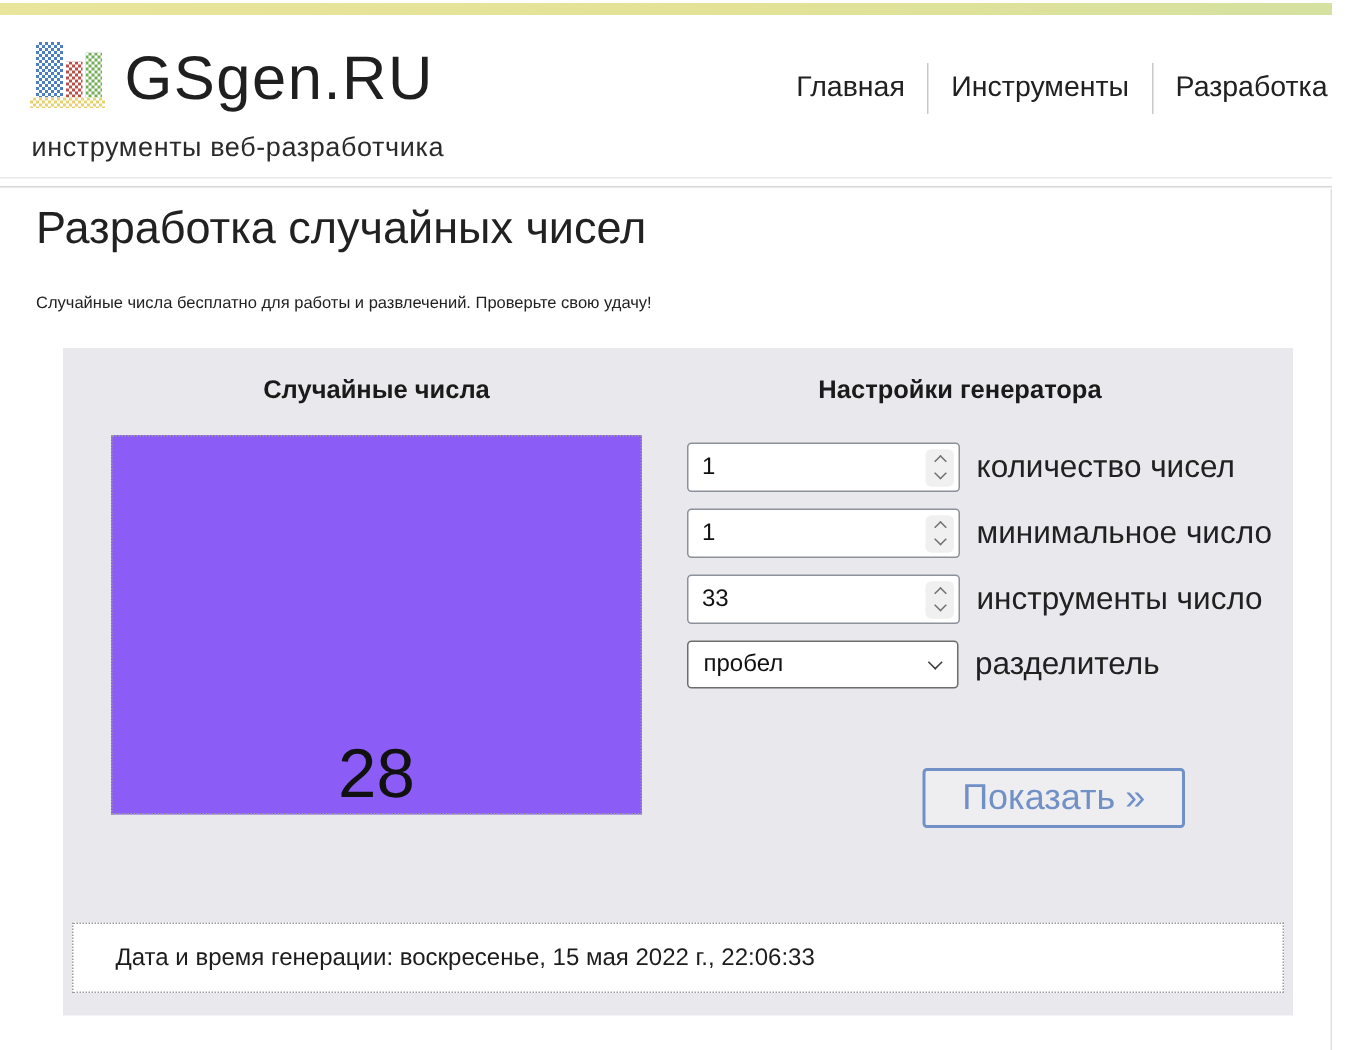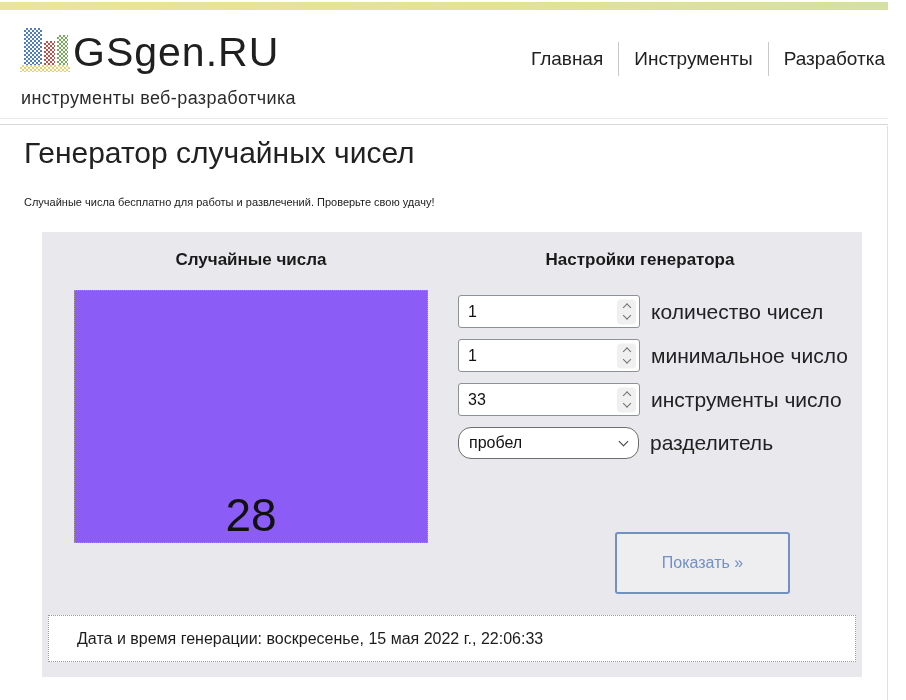--- a/index.html
+++ b/index.html
@@ -20,21 +20,21 @@
 
   
   .page-edge {
     position: absolute; left: 887px; top: 126px; height: 574px; width: 0;
     border-left: 1px solid #e0e0e0;
   }
 
   
   .logo {
     position: absolute; left: 20px; top: 28px;
-    display: flex; align-items: flex-end; gap: 3px;
+    display: flex; align-items: flex-end; gap: 13px;
     text-decoration: none; color: #1f1f1f;
   }
   .logo-icon { position: relative; width: 50px; height: 44px; flex: 0 0 auto; }
   .checker { position: absolute; background-size: 4px 4px; }
   .bar-blue   { left: 4px;  top: 0;    width: 18px; height: 37px;
     background-image: repeating-conic-gradient(#4d7fc0 0% 25%, #ffffff 0% 50%); }
   .bar-red    { left: 24px; top: 13px; width: 11px; height: 24px;
     background-image: repeating-conic-gradient(#bd4f4b 0% 25%, #ffffff 0% 50%); }
   .bar-green  { left: 37px; top: 7px;  width: 11px; height: 30px;
     background-image: repeating-conic-gradient(#72ae57 0% 25%, #ffffff 0% 50%); }
@@ -105,41 +105,41 @@
     display: flex; flex-direction: column; align-items: center; justify-content: center;
   }
   .chev { width: 6px; height: 6px; border-right: 1.5px solid #6f6f6f; border-bottom: 1.5px solid #6f6f6f; }
   .chev.up   { transform: rotate(-135deg); margin-bottom: 1px; }
   .chev.down { transform: rotate(45deg);   margin-top: 1px; }
   .field-label { margin-left: 11px; font-size: 21px; color: #212121; white-space: nowrap; }
 
   .select-row { display: flex; align-items: center; height: 32px; margin-bottom: 12px; }
   .select-box {
     position: relative; width: 181px; height: 32px; flex: 0 0 auto;
-    border: 1px solid #6d6d6d; border-radius: 13px; background: #fff;
+    border: 1px solid #6d6d6d; border-radius: 3px; background: #fff;
     font-size: 16px; line-height: 30px; padding-left: 10px; color: #111;
     cursor: default;
   }
   .select-chev {
     position: absolute; right: 11px; top: 10px;
     width: 7px; height: 7px; border-right: 1.6px solid #3c3c3c; border-bottom: 1.6px solid #3c3c3c;
     transform: rotate(45deg);
   }
 
   .check-row { display: flex; align-items: center; margin-top: 10px; }
   .check-row input {
     width: 15px; height: 15px; margin: 0; accent-color: #fff;
     border: 1px solid #8a8a8a; appearance: none; background: #fff; border-radius: 2px;
   }
   .check-row label { margin-left: 9px; font-size: 17px; }
 
   .submit-btn {
-    position: absolute; left: 573px; top: 300px; width: 175px; height: 62px;
+    position: absolute; left: 573px; top: 280px; width: 175px; height: 40px;
     border: 2px solid #7090c6; border-radius: 3px; background: rgba(255,255,255,0.25);
-    color: #7090c6; font-size: 16px; font-family: "Liberation Sans", sans-serif;
+    color: #7090c6; font-size: 24px; font-family: "Liberation Sans", sans-serif;
     display: flex; align-items: center; justify-content: center; cursor: pointer;
   }
 
   .gen-info {
     position: absolute; left: 6px; top: 383px; width: 808px; height: 47px;
     background: #fff; border: 1px dotted #9b9b9b;
     display: flex; align-items: center; padding-left: 28px;
     font-size: 16px; color: #1c1c1c;
   }
 </style>
@@ -167,21 +167,21 @@
   <li>
     <a href="#">Инструменты</a>
   </li>
   <li>
     <a href="#">Разработка</a>
   </li>
 </ul>
 
 <div class="header-divider"></div>
 
-<h1 class="page-title">Генератор случайных чисел</h1>
+<h1 class="page-title">Разработка случайных чисел</h1>
 <div class="page-subtitle">Случайные числа бесплатно для работы и развлечений. Проверьте свою удачу!</div>
 
 <div class="panel">
 
   <div class="col-header results">Случайные числа</div>
   <div class="col-header settings">Настройки генератора</div>
 
   <div class="result-box">
     <span class="result-value">28</span>
   </div>

